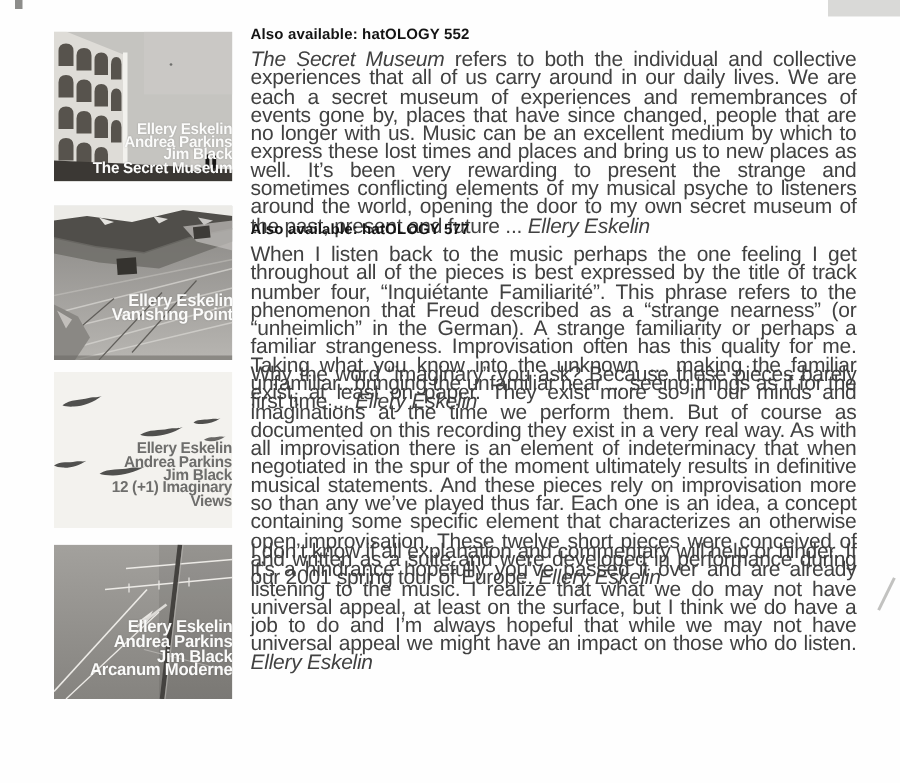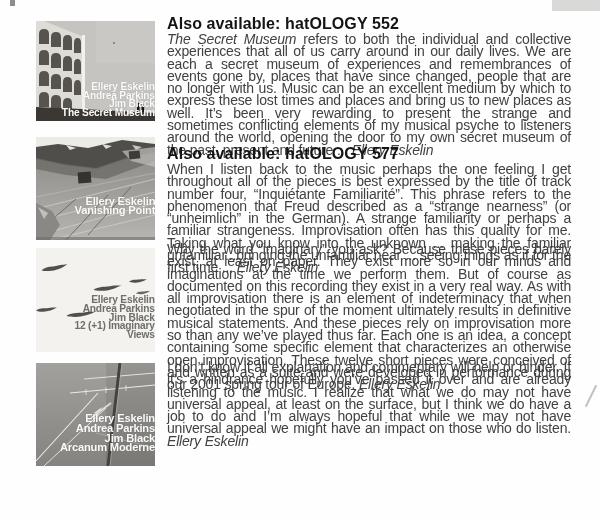--- a/index.html
+++ b/index.html
@@ -26,21 +26,21 @@
   .label-light{color:#fbfbfa;text-shadow:0 0 1px rgba(60,60,60,.35);}
   .label-gray{color:#6e6e6c;}
   #cover1 .cover-label{bottom:4px;font-size:10.5px;}
   #cover2 .cover-label{bottom:24px;font-size:11.5px;}
   #cover3 .cover-label{bottom:13px;font-size:10.5px;}
   #cover4 .cover-label{bottom:13px;font-size:11.5px;}
 
   
   .tblock{position:absolute;left:167px;width:404px;}
   #tb1{top:17px;} #tb2{top:147px;} #tb3{top:243px;} #tb4{top:361px;}
-  .tblock h3{margin:0 0 3px 0;font-size:16px;line-height:13px;font-weight:700;
+  .tblock h3{margin:0 0 3px 0;font-size:10px;line-height:13px;font-weight:700;
              color:#141414;letter-spacing:0.1px;}
   .tblock p{margin:0;font-size:14px;line-height:12.3px;letter-spacing:-0.18px;
             color:#414141;text-align:justify;}
   .tblock p i{font-style:italic;}
   .sig{font-style:italic;}
 </style>
 </head>
 <body>
 
 <div class="page">

